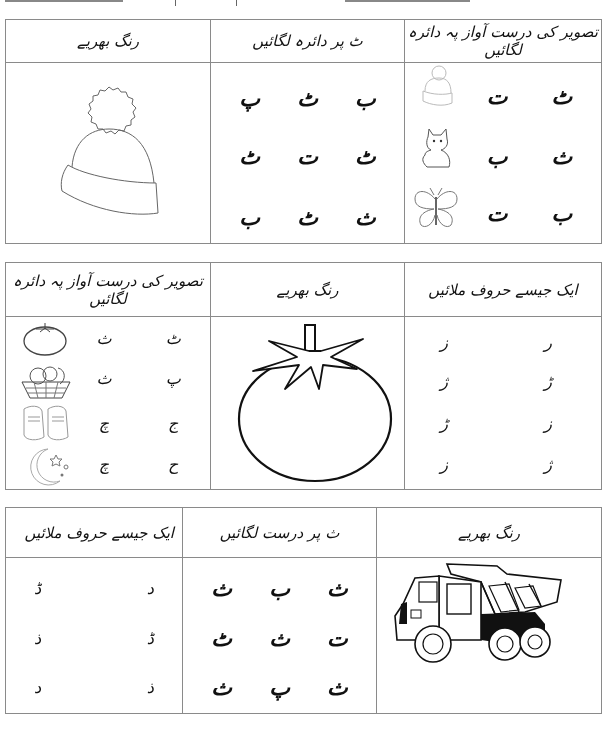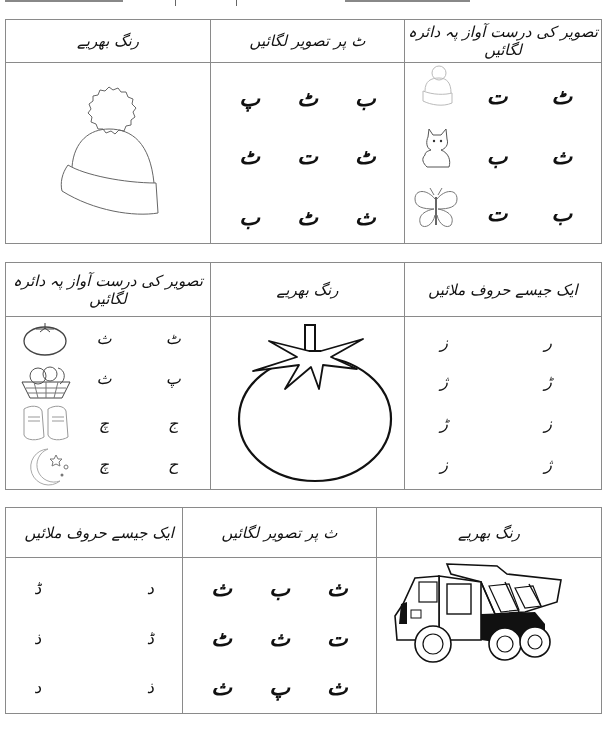--- a/index.html
+++ b/index.html
@@ -25,21 +25,21 @@
 
 <table class="ws" style="top:19px;">
   <colgroup>
       <col style="width:205px">
       <col style="width:194px">
       <col style="width:197px">
     </colgroup>
   <tbody>
       <tr style="height:43px;">
     <td class="hdr">رنگ بھریے</td>
-    <td class="hdr">ٹ پر تصویر لگائیں</td>
+    <td class="hdr">ٹ پر دائرہ لگائیں</td>
     <td class="hdr">تصویر کی درست آواز پہ دائرہ لگائیں</td>
   </tr>
   <tr style="height:181px;">
 
     <td>
       <div class="pic" style="left:48px;top:20px;">
         <svg width="110" height="140" viewBox="0 0 110 140">
           <path d="M55 4 l4 3 l5 -2 l3 4 l5 0 l2 5 l5 2 l-1 5 l4 4 l-3 4 l2 5 l-4 3 l0 5 l-5 1 l-2 5 l-5 -1 l-4 4 l-4 -3 l-5 2 l-3 -4 l-5 0 l-2 -5 l-5 -2 l1 -5 l-4 -4 l3 -4 l-2 -5 l4 -3 l0 -5 l5 -1 l2 -5 l5 1 z" fill="none" stroke="#666" stroke-width="1"></path>
           <path d="M18 84 C20 58 36 46 55 46 C78 46 96 60 100 100" fill="none" stroke="#666" stroke-width="1"></path>
           <path d="M14 82 C30 92 70 100 102 100 L104 130 C80 134 40 128 8 108 C6 100 8 90 14 82 z" fill="none" stroke="#666" stroke-width="1"></path>
@@ -187,21 +187,21 @@
 
 <table class="ws" style="top:507px;">
   <colgroup>
       <col style="width:177px">
       <col style="width:194px">
       <col style="width:225px">
     </colgroup>
   <tbody>
       <tr style="height:50px;">
     <td class="hdr" style="text-align:right;padding-right:8px;">ایک جیسے حروف ملائیں</td>
-    <td class="hdr">ث پر تصویر لگائیں</td>
+    <td class="hdr">ث پر درست لگائیں</td>
     <td class="hdr">رنگ بھریے</td>
   </tr>
   <tr style="height:156px;">
 
     <td style="width:205px;">
       <div class="grid">
         <span class="ltr sm" style="left:18%;top:20%;">ڈ</span>
         <span class="ltr sm" style="left:82%;top:20%;">د</span>
         <span class="ltr sm" style="left:18%;top:52%;">ذ</span>
         <span class="ltr sm" style="left:82%;top:52%;">ڈ</span>

